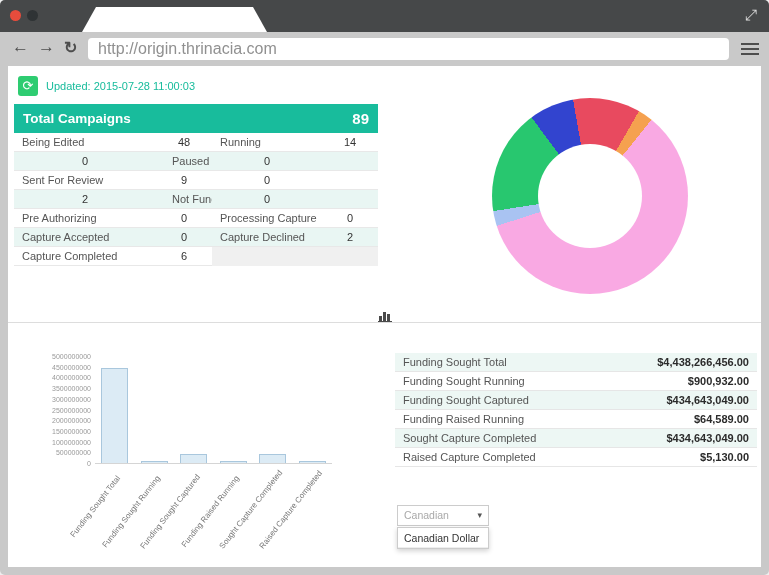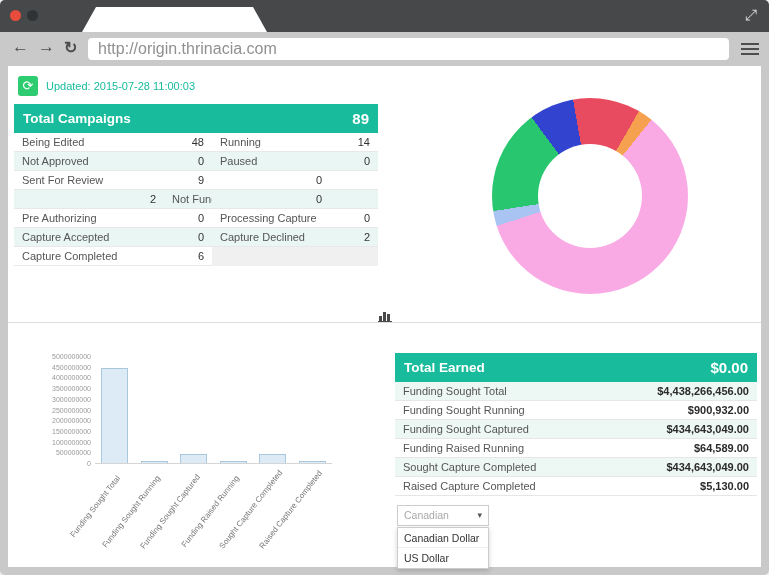--- a/index.html
+++ b/index.html
@@ -38,21 +38,21 @@
   .panel-header { background:#18bc9c; color:#fff; height:29px; display:flex;
                   justify-content:space-between; align-items:center; padding:0 9px; }
   .panel-header .t { font-size:13.5px; font-weight:bold; }
   .panel-header .v { font-size:15px;   font-weight:bold;margin-left:8px; }
 
   .panel-campaigns { left:6px; top:38px; width:364px; }
   .c-row { display:grid; grid-template-columns:150px 48px 118px 48px; height:19px; line-height:19px;
            font-size:11px; color:#555; border-bottom:1px solid #e8e8e8; }
   .c-row:nth-child(even) { background:#e9f6f3; }
   .c-row .lbl { padding-left:8px; overflow:hidden; white-space:nowrap; }
-  .c-row .val { text-align:right; padding-right:8px; color:#333; }
+  .c-row .val { text-align:center; padding-right:8px; color:#333; }
   .c-row .empty { background:#f0f0f0; }
 
   .donut { position:absolute; left:484px; top:32px; width:196px; height:196px; border-radius:50%; }
   .donut::after { content:""; position:absolute; inset:46px; background:#fff; border-radius:50%; }
 
   .divider { position:absolute; left:0; right:0; top:256px; border-top:1px solid #ddd; }
   .divider-icon { position:absolute; left:370px; top:244px; width:14px; height:12px; cursor:pointer; }
 
   
   .yticks { position:absolute; left:28px; top:291px; width:55px; height:115px; }
@@ -114,21 +114,20 @@
         <span class="v">89</span>
       </div>
       <div id="campaigns-table">
           <div class="c-row">
             <div class="lbl">Being Edited</div>
             <div class="val">48</div>
             <div class="lbl">Running</div>
             <div class="val">14</div>
           </div>
           <div class="c-row">
-            <div class="lbl">Not Approved</div>
             <div class="val">0</div>
             <div class="lbl">Paused</div>
             <div class="val">0</div>
           </div>
           <div class="c-row">
             <div class="lbl">Sent For Review</div>
             <div class="val">9</div>
             <div class="val">0</div>
           </div>
           <div class="c-row">
@@ -191,24 +190,20 @@
     <div class="xlabels" id="xlabels">
         <span style="left: -70px;">Funding Sought Total</span>
         <span style="left: -30.5px;">Funding Sought Running</span>
         <span style="left: 9px;">Funding Sought Captured</span>
         <span style="left: 48.5px;">Funding Raised Running</span>
         <span style="left: 88px;">Sought Capture Completed</span>
         <span style="left: 127.5px;">Raised Capture Completed</span>
       </div>
 
     <div class="panel panel-earned">
-      <div class="panel-header">
-        <span class="t">Total Earned</span>
-        <span class="v">$0.00</span>
-      </div>
       <div id="earned-table">
           <div class="e-row">
             <div class="lbl">Funding Sought Total</div>
             <div class="val">$4,438,266,456.00</div>
           </div>
           <div class="e-row">
             <div class="lbl">Funding Sought Running</div>
             <div class="val">$900,932.00</div>
           </div>
           <div class="e-row">
@@ -229,17 +224,16 @@
           </div>
         </div>
     </div>
 
     <div class="currency-select">
       <span class="caret">▾</span>
       <span>Canadian Dollar</span>
     </div>
     <div class="currency-menu" id="currency-menu">
         <div>Canadian Dollar</div>
-        <div>US Dollar</div>
       </div>
 
   </div>
 </div>
 
 </body></html>

